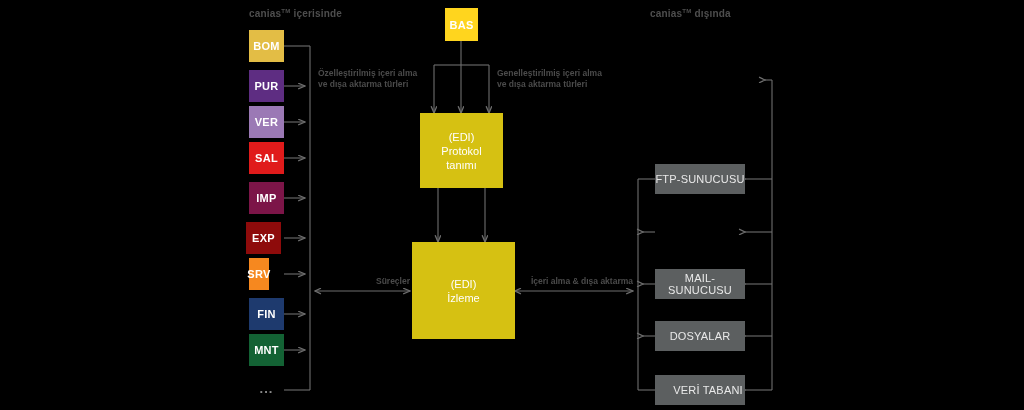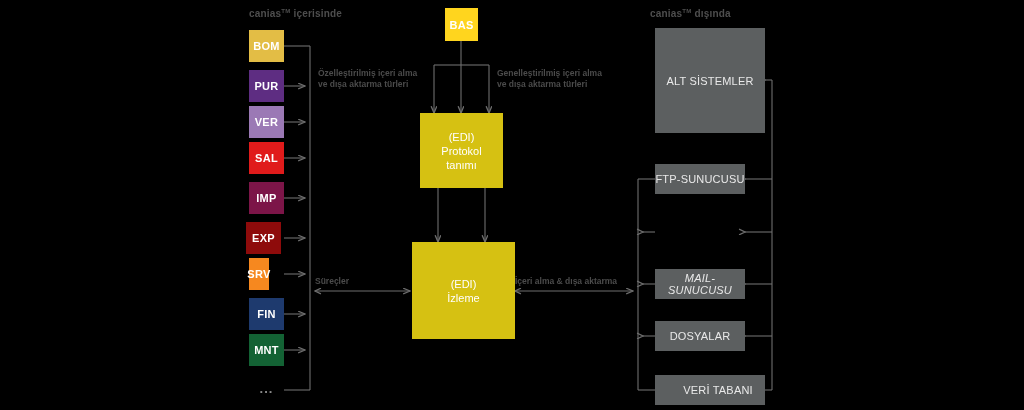--- a/index.html
+++ b/index.html
@@ -16,21 +16,21 @@
   .dots{color:#8a8a8a;font-size:13px;font-weight:bold;letter-spacing:1px;
         display:flex;align-items:flex-end;justify-content:center;}
 
   .edibox{display:flex;flex-direction:column;align-items:center;justify-content:center;
           color:#ffffff;font-size:11px;line-height:14px;text-align:right;}
 
   .extbox{display:flex;align-items:center;justify-content:center;background:#5c5f60;
           color:#e9e9e9;font-size:11px;letter-spacing:.2px;text-align:center;}
 
   .edgelabel{color:#4b4b4b;font-size:8.5px;line-height:11px;font-weight:bold;white-space:nowrap;}
-  .edgelabel.center{text-align:left;}
+  .edgelabel.center{text-align:right;}
   .edgelabel.right{text-align:left;}
 
   svg.wires{position:absolute;left:0;top:0;width:1024px;height:410px;overflow:visible;}
 </style>
 </head>
 <body>
 
 <div id="stage">
 
   <svg class="wires" viewBox="0 0 1024 410">
@@ -157,29 +157,26 @@
     <div>(EDI)</div>
     <div>Protokol</div>
     <div>tanımı</div>
   </div>
 
   <div class="abs edibox" style="left:412px;top:242px;width:103px;height:97px;background:#d6c112;">
     <div>(EDI)</div>
     <div>İzleme</div>
   </div>
 
-  <div class="abs extbox" style="left:655px;top:28px;width:110px;height:105px;">
-    <span>ALT SİSTEMLER</span>
-  </div>
   <div class="abs extbox" style="left:655px;top:164px;width:90px;height:30px;">
     <span>FTP-SUNUCUSU</span>
   </div>
-  <div class="abs extbox" style="left:655px;top:269px;width:90px;height:30px;font-style:italic;">
+  <div class="abs extbox" style="left:655px;top:269px;width:90px;height:30px;">
     <span>MAIL-SUNUCUSU</span>
   </div>
   <div class="abs extbox" style="left:655px;top:321px;width:90px;height:30px;">
     <span>DOSYALAR</span>
   </div>
-  <div class="abs extbox" style="left:655px;top:375px;width:110px;height:30px;padding-left:16px;">
+  <div class="abs extbox" style="left:655px;top:375px;width:90px;height:30px;padding-left:16px;">
     <span>VERİ TABANI</span>
   </div>
 
 </div>
 
 </body></html>

